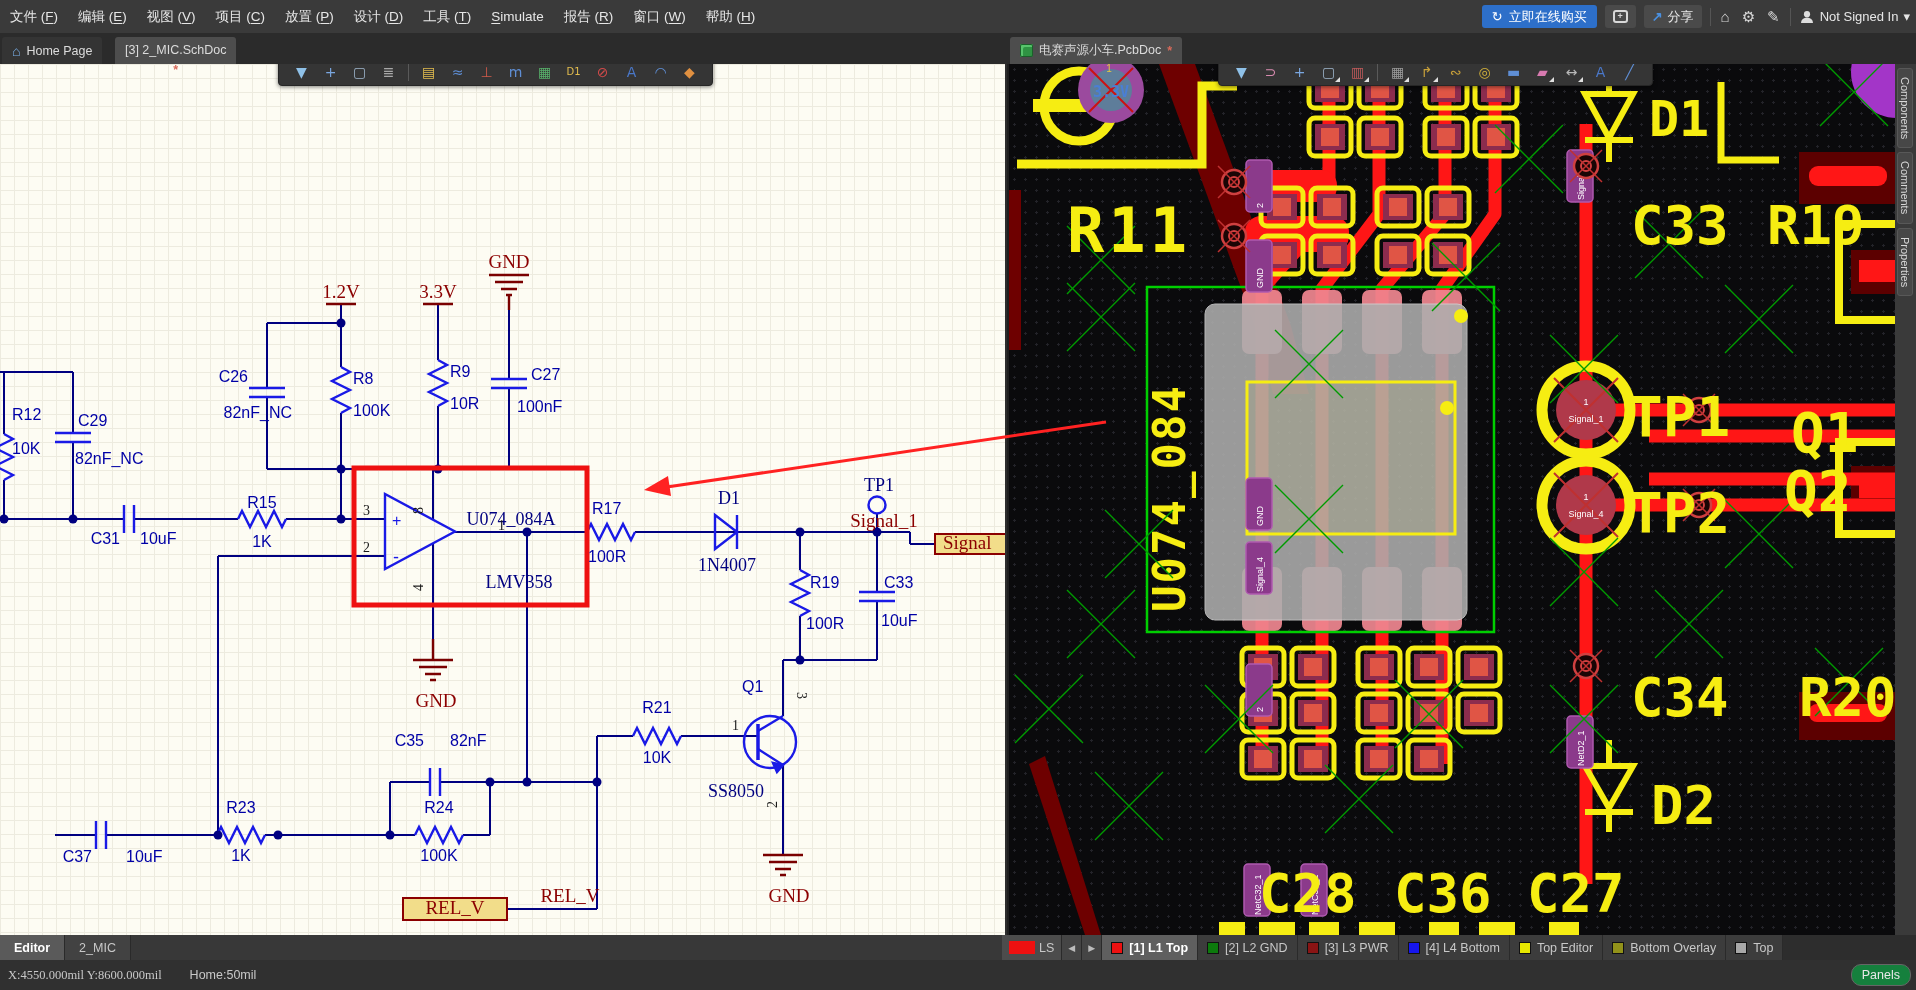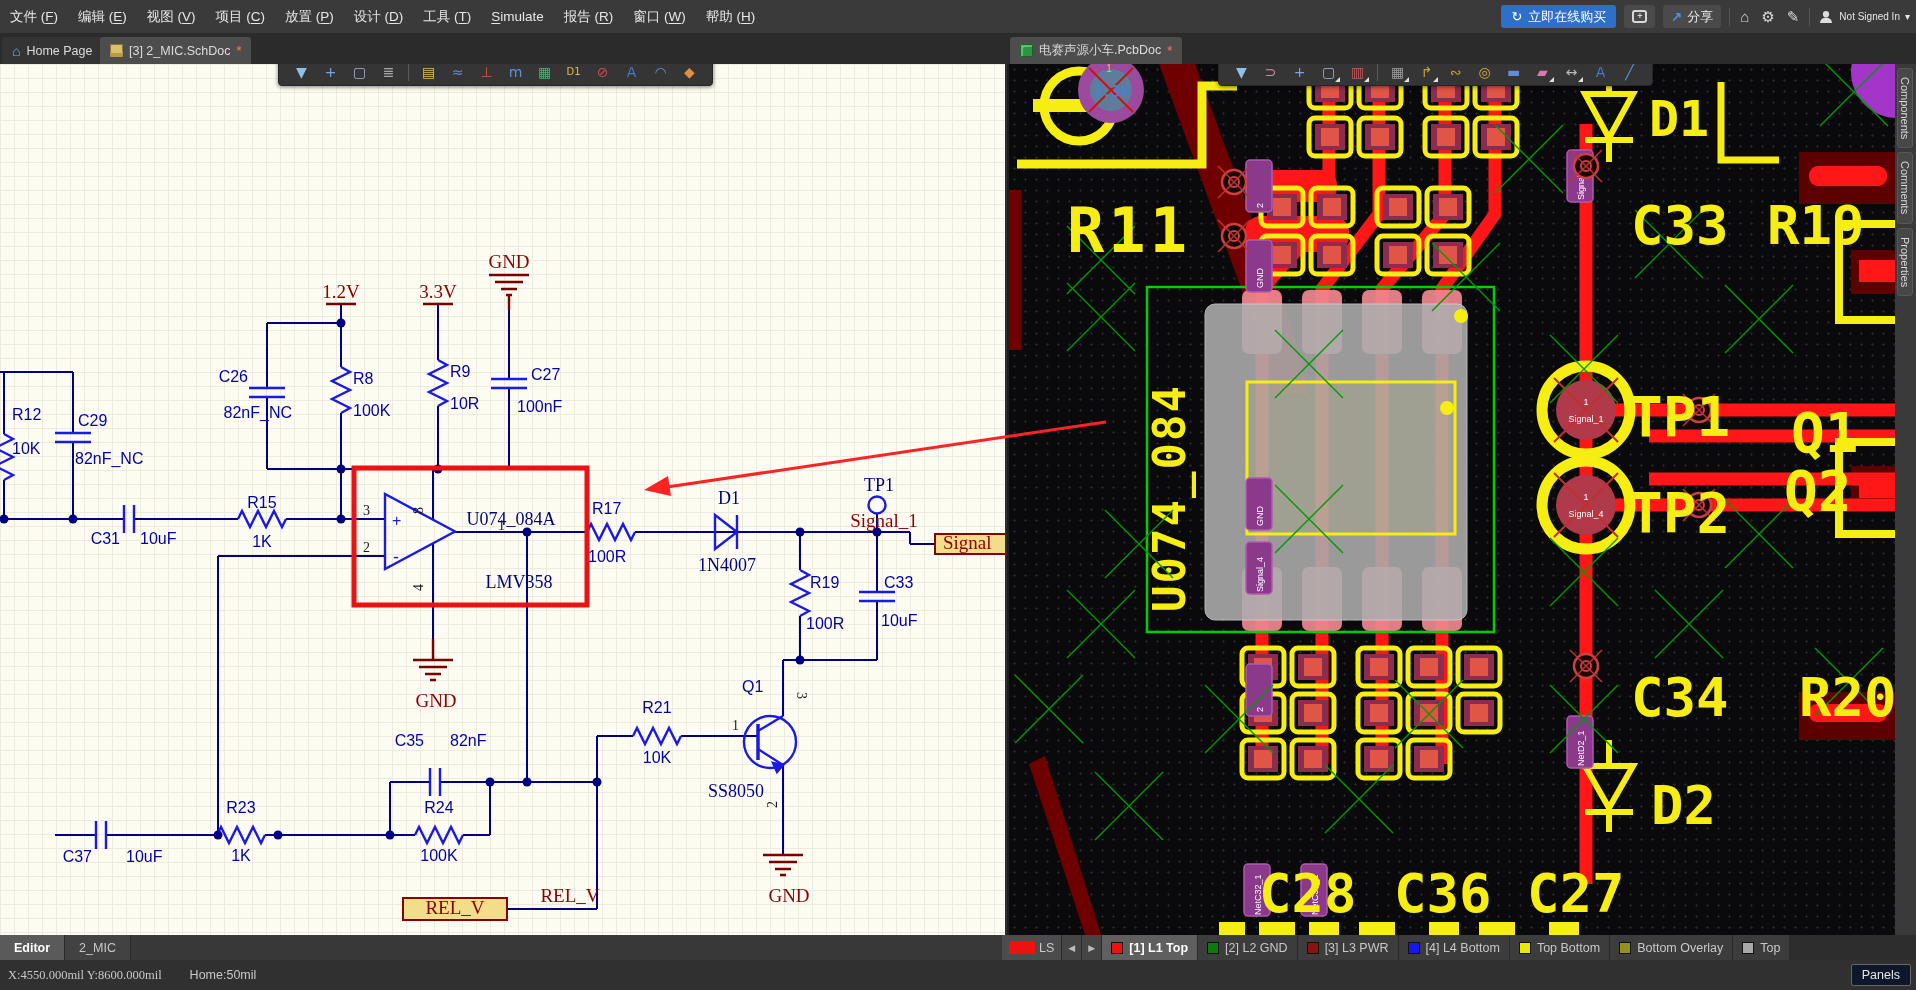--- a/index.html
+++ b/index.html
@@ -12,29 +12,29 @@
   .menu-item { padding:0 10px; height:33px; line-height:33px; cursor:default; white-space:nowrap; }
   .menu-item u { text-underline-offset:2px; }
   .menubar-right { position:absolute; right:6px; top:0; height:33px; display:flex; align-items:center; gap:8px; }
   .buy-btn { background:#2d6fc9; color:#fff; border-radius:3px; height:23px; padding:0 10px;
     display:flex; align-items:center; gap:6px; font-size:13px; }
   .sq-btn { background:#4a4a4a; border-radius:3px; height:23px; padding:0 8px;
     display:flex; align-items:center; gap:5px; color:#e6e6e6; font-size:13px; }
   .bubble { position:relative; width:15px; height:13px; border:2px solid #d8d8d8; border-radius:3px;
     font-size:9px; line-height:9px; text-align:center; color:#d8d8d8; font-weight:bold; }
   .mini-ic { font-size:15px; color:#d8d8d8; padding:0 2px; }
-  .signin { display:flex; align-items:center; gap:5px; color:#e6e6e6; font-size:10px; }
+  .signin { display:flex; align-items:center; gap:5px; color:#e6e6e6; font-size:13px; }
 
   
   .tabbar { position:absolute; top:33px; left:0; width:1916px; height:31px; background:#2b2b2b; z-index:55; }
   .doc-tab { position:absolute; top:4px; height:27px; display:flex; align-items:center; gap:6px;
     padding:0 10px; font-size:12.5px; color:#dcdcdc; white-space:nowrap; }
   .doc-tab.active { background:#4d4d4d; border-radius:3px 3px 0 0; }
   .tab-home { left:2px; background:#343434; border-radius:3px 3px 0 0; }
-  .tab-sch { left:100px; }
+  .tab-sch { left:115px;flex-direction:column; }
   .tab-pcb { left:1010px; }
   .ficon { display:inline-block; width:13px; height:13px; border-radius:2px; }
   .ficon.sch { background:#d9c06c; box-shadow:inset 0 -4px 0 #b89a4a, inset 0 0 0 1px #8a7636; }
   .ficon.pcb { background:#2f9343; box-shadow:inset 0 0 0 1px #1b5f2a, inset 3px 3px 0 #57c46c; }
   .dirty { color:#d86a5a; font-weight:bold; }
 
   
   .content { position:absolute; top:64px; left:0; width:1895px; height:871px; }
   .sch-pane { position:absolute; left:0; top:0; width:1005px; height:871px;
     background:#fdfcf3;
@@ -78,22 +78,22 @@
     border-right:1px solid #2a2a2a; color:#bbb; font-size:9px; }
   .layer-tab { display:flex; align-items:center; gap:6px; padding:0 9px; border-right:1px solid #2a2a2a;
     background:#3c3c3c; white-space:nowrap;text-align:right; }
   .layer-tab.active { background:#5f5f5f; color:#fff; font-weight:bold; }
   .sq { width:12px; height:12px; display:inline-block; border:1px solid #111; }
 
   
   .statusbar { position:absolute; top:960px; left:0; width:1916px; height:30px; background:#303030;
     color:#c8c8c8; font-size:12.5px; display:flex; align-items:center; z-index:60; }
   .coords { margin-left:8px;font-family:Liberation Serif, serif; }  .gridtxt { margin-left:28px; }
-  .panels-btn { position:absolute; right:5px; top:4px; height:22px; background:#0f172a; border:1px solid #666;
-    border-radius:2px; color:#e8e8e8; padding:0 10px; line-height:20px; }
+  .panels-btn { position:absolute; right:5px; top:4px; height:22px; background:#15803d; border:1px solid #666;
+    border-radius:10px; color:#e8e8e8; padding:0 10px; line-height:20px; }
 
   
   .wire { stroke:#000080; stroke-width:2; fill:none; }
   .comp { stroke:#1a1ae6; stroke-width:2.4; fill:none; }
   .sv { font:16px "Liberation Sans",sans-serif; fill:#0000a6; }
   .sr { font:18px "Liberation Serif",serif; fill:#000080; }
   .pw { font:19px "Liberation Serif",serif; fill:#8b0000; }
   .pin { font:14px "Liberation Serif",serif; fill:#1a1a1a; }
   .gndsym { stroke:#7a0000; stroke-width:2.4; }
   .silk { font-family:"DejaVu Sans Mono",monospace; font-weight:bold; fill:#f6ed12; }
@@ -620,21 +620,21 @@
         <div class="layer-tab">
           <span class="sq" style="background: rgb(138, 20, 20);"></span>
           <span>[3] L3 PWR</span>
         </div>
         <div class="layer-tab">
           <span class="sq" style="background: rgb(22, 22, 238);"></span>
           <span>[4] L4 Bottom</span>
         </div>
         <div class="layer-tab">
           <span class="sq" style="background: rgb(232, 232, 0);"></span>
-          <span>Top Bottom</span>
+          <span>Top Editor</span>
         </div>
         <div class="layer-tab">
           <span class="sq" style="background: rgb(146, 146, 26);"></span>
           <span>Bottom Overlay</span>
         </div>
         <div class="layer-tab">
           <span class="sq" style="background: rgb(168, 168, 168);"></span>
           <span>Top</span>
         </div>
       </div>

